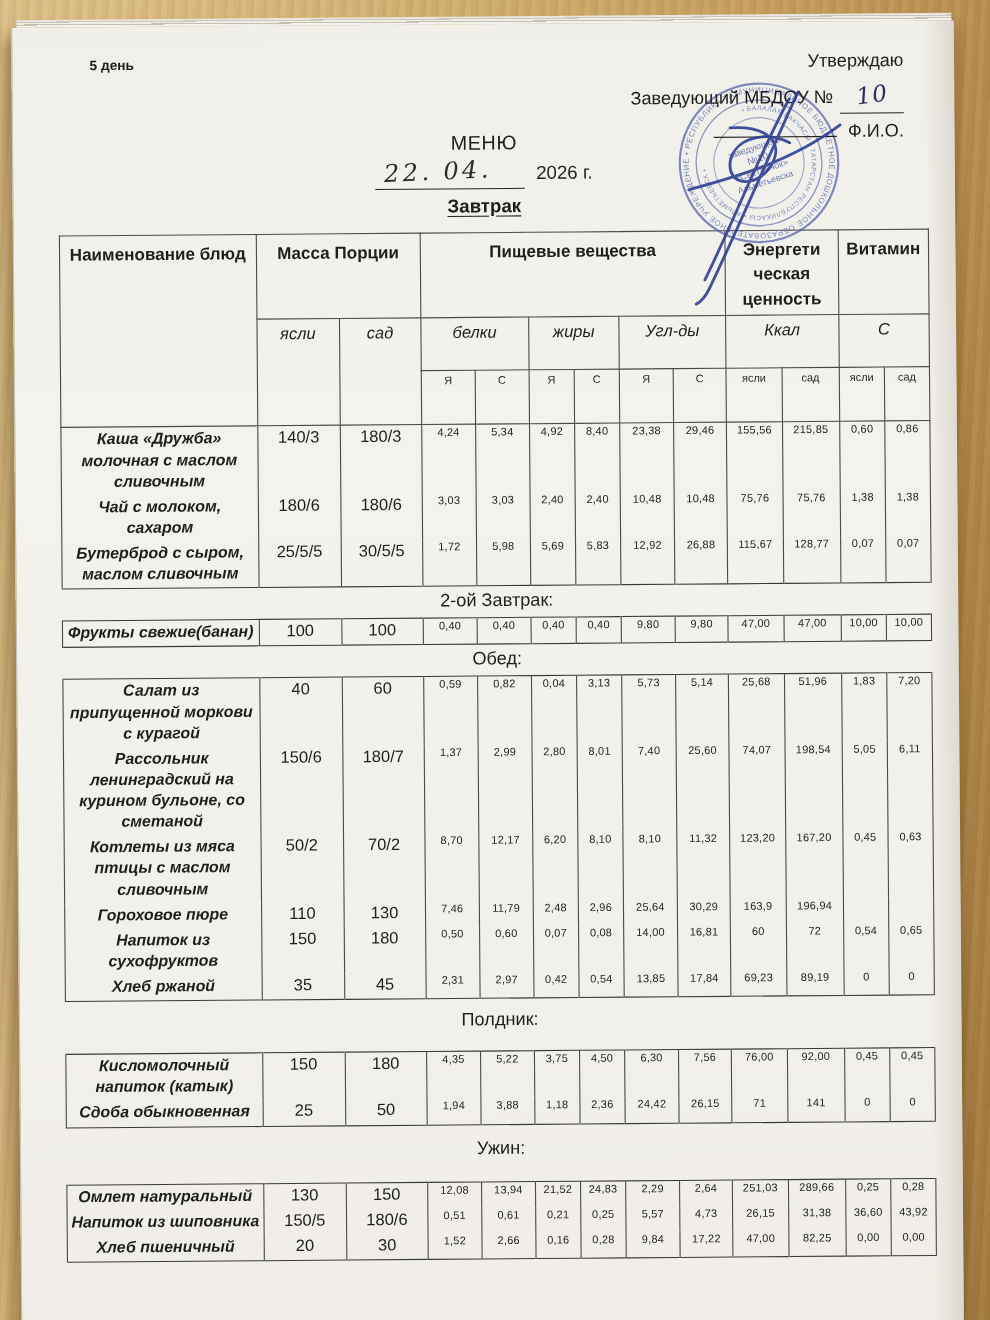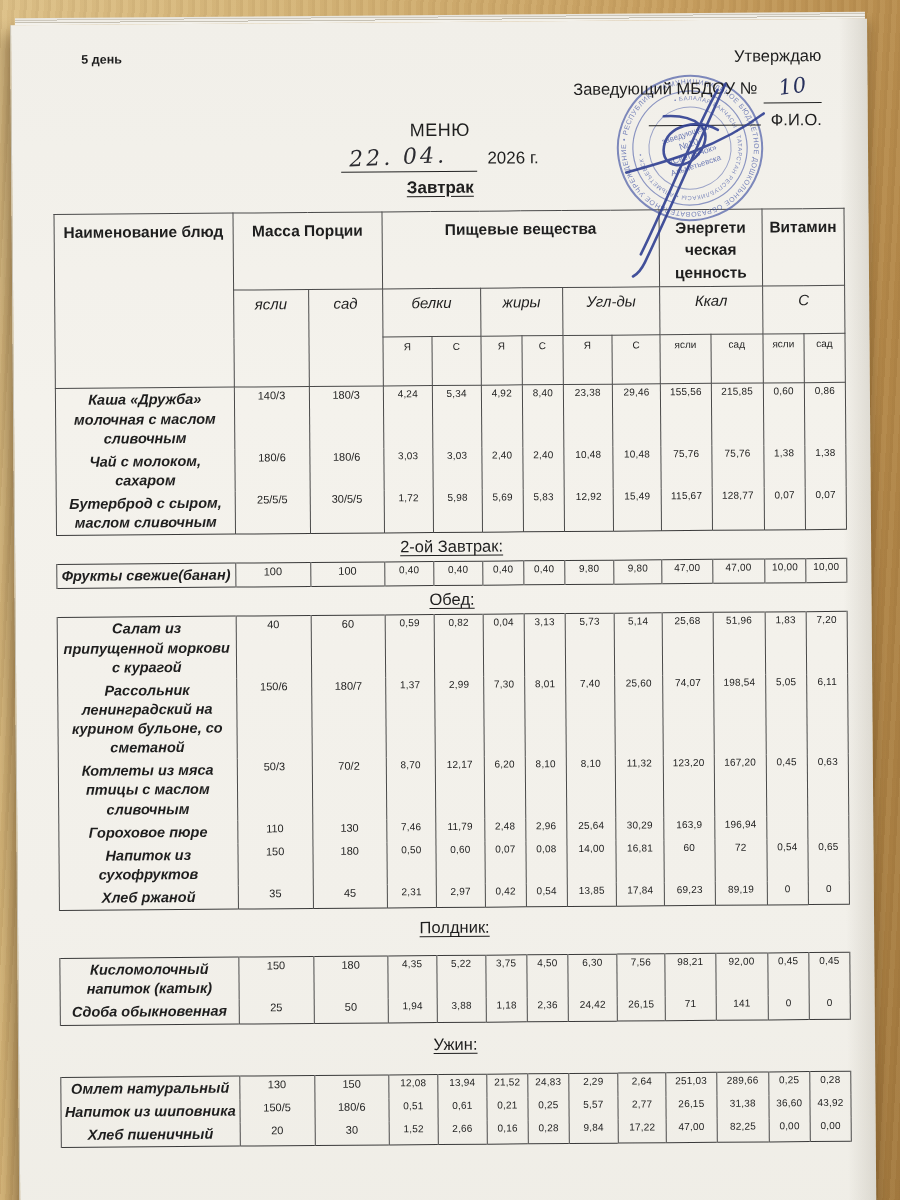--- a/index.html
+++ b/index.html
@@ -50,24 +50,24 @@
   .subtitle{margin-top:6px;font-size:17px;font-weight:600;text-decoration:underline;text-underline-offset:3px;}
 
   .table-wrap{margin:13px 24px 0 41px;}
   table.menu{width:100%;border-collapse:collapse;table-layout:fixed;border:1.6px solid #3a3a3a;}
   table.menu td{border-left:1px solid #4a4a4a;border-right:1px solid #4a4a4a;padding:2px 3px;text-align:center;vertical-align:top;overflow:hidden;}
   tr.h1 td,tr.h2 td,tr.h3 td{border:1px solid #4a4a4a;}
   tr.h1 td{height:62px;font-weight:700;font-size:15.5px;padding-top:7px;line-height:1.45;}
   tr.h2 td{height:40px;font-style:italic;font-size:15px;padding-top:5px;}
   tr.h3 td{height:42px;font-size:10px;padding-top:4px;}
   td.dname{text-align:left;font-weight:700;font-style:italic;font-size:14.5px;line-height:1.32;padding:3px 3px 2px 6px;}
-  td.mass{font-size:11px;padding-top:3px;}
+  td.mass{font-size:15px;padding-top:3px;}
   td.num{font-size:10px;padding-top:6px;letter-spacing:0.2px;}
   .band{height:28px;line-height:26px;text-align:center;font-size:16.5px;}
-  .band span,.free-title span{text-decoration:underline;text-underline-offset:3px;}
+  .band span,.free-title span{text-underline-offset:3px;}
   .free-title{text-align:center;font-size:16.5px;}
   .ft-snack{margin:10px 0 18px;}
   .ft-dinner{margin:12px 0 20px;}
 </style>
 </head>
 <body>
 
 <div class="scene">
   <div class="paper">
     <div class="content">
@@ -206,21 +206,21 @@
               </tr>
               <tr>
                 <td class="dname">Бутерброд с сыром, маслом сливочным</td>
                 <td class="mass">25/5/5</td>
                 <td class="mass">30/5/5</td>
                 <td class="num">1,72</td>
                 <td class="num">5,98</td>
                 <td class="num">5,69</td>
                 <td class="num">5,83</td>
                 <td class="num">12,92</td>
-                <td class="num">15,49</td>
+                <td class="num">26,88</td>
                 <td class="num">115,67</td>
                 <td class="num">128,77</td>
                 <td class="num">0,07</td>
                 <td class="num">0,07</td>
               </tr>
             </tbody>
         </table>
 
         <div class="band"><span>2-ой Завтрак:</span></div>
 
@@ -292,32 +292,32 @@
                 <td class="num">51,96</td>
                 <td class="num">1,83</td>
                 <td class="num">7,20</td>
               </tr>
               <tr>
                 <td class="dname">Рассольник ленинградский на курином бульоне, со сметаной</td>
                 <td class="mass">150/6</td>
                 <td class="mass">180/7</td>
                 <td class="num">1,37</td>
                 <td class="num">2,99</td>
-                <td class="num">7,30</td>
+                <td class="num">2,80</td>
                 <td class="num">8,01</td>
                 <td class="num">7,40</td>
                 <td class="num">25,60</td>
                 <td class="num">74,07</td>
                 <td class="num">198,54</td>
                 <td class="num">5,05</td>
                 <td class="num">6,11</td>
               </tr>
               <tr>
                 <td class="dname">Котлеты из мяса птицы с маслом сливочным</td>
-                <td class="mass">50/3</td>
+                <td class="mass">50/2</td>
                 <td class="mass">70/2</td>
                 <td class="num">8,70</td>
                 <td class="num">12,17</td>
                 <td class="num">6,20</td>
                 <td class="num">8,10</td>
                 <td class="num">8,10</td>
                 <td class="num">11,32</td>
                 <td class="num">123,20</td>
                 <td class="num">167,20</td>
                 <td class="num">0,45</td>
@@ -393,21 +393,21 @@
               <tr>
                 <td class="dname">Кисломолочный напиток (катык)</td>
                 <td class="mass">150</td>
                 <td class="mass">180</td>
                 <td class="num">4,35</td>
                 <td class="num">5,22</td>
                 <td class="num">3,75</td>
                 <td class="num">4,50</td>
                 <td class="num">6,30</td>
                 <td class="num">7,56</td>
-                <td class="num">98,21</td>
+                <td class="num">76,00</td>
                 <td class="num">92,00</td>
                 <td class="num">0,45</td>
                 <td class="num">0,45</td>
               </tr>
               <tr>
                 <td class="dname">Сдоба обыкновенная</td>
                 <td class="mass">25</td>
                 <td class="mass">50</td>
                 <td class="num">1,94</td>
                 <td class="num">3,88</td>
@@ -459,21 +459,21 @@
               </tr>
               <tr>
                 <td class="dname">Напиток из шиповника</td>
                 <td class="mass">150/5</td>
                 <td class="mass">180/6</td>
                 <td class="num">0,51</td>
                 <td class="num">0,61</td>
                 <td class="num">0,21</td>
                 <td class="num">0,25</td>
                 <td class="num">5,57</td>
-                <td class="num">2,77</td>
+                <td class="num">4,73</td>
                 <td class="num">26,15</td>
                 <td class="num">31,38</td>
                 <td class="num">36,60</td>
                 <td class="num">43,92</td>
               </tr>
               <tr>
                 <td class="dname">Хлеб пшеничный</td>
                 <td class="mass">20</td>
                 <td class="mass">30</td>
                 <td class="num">1,52</td>

